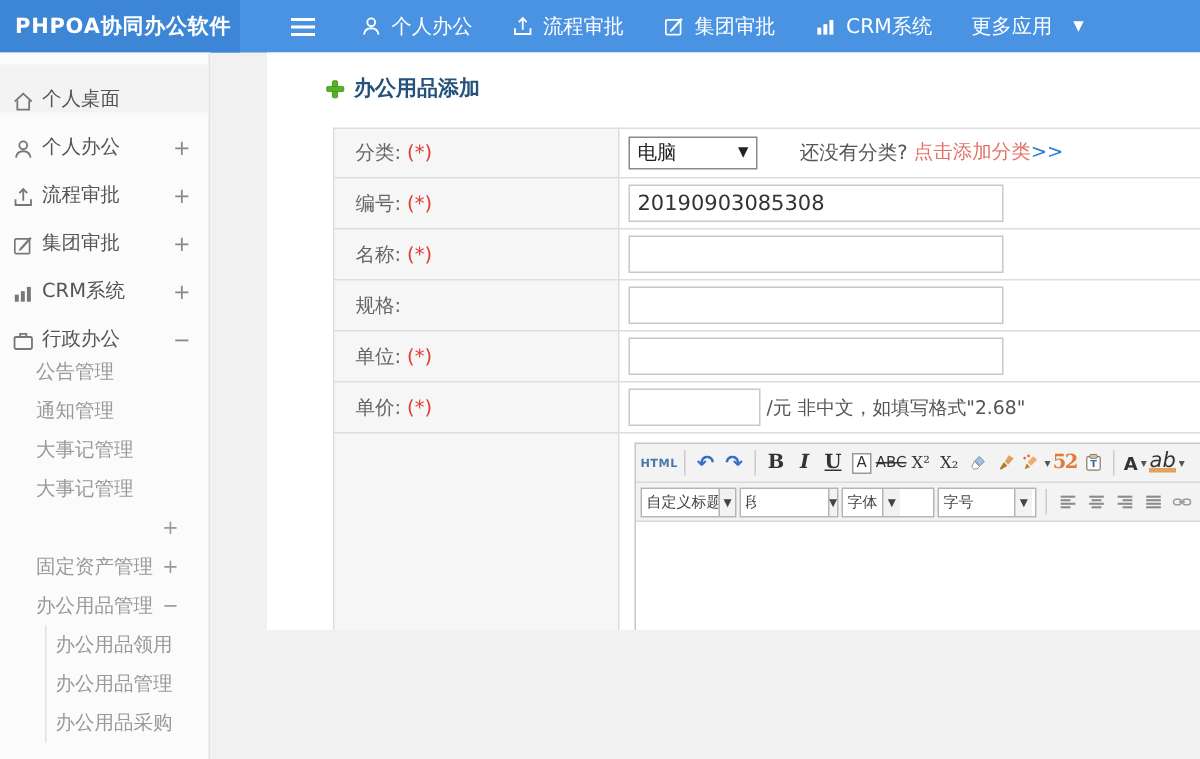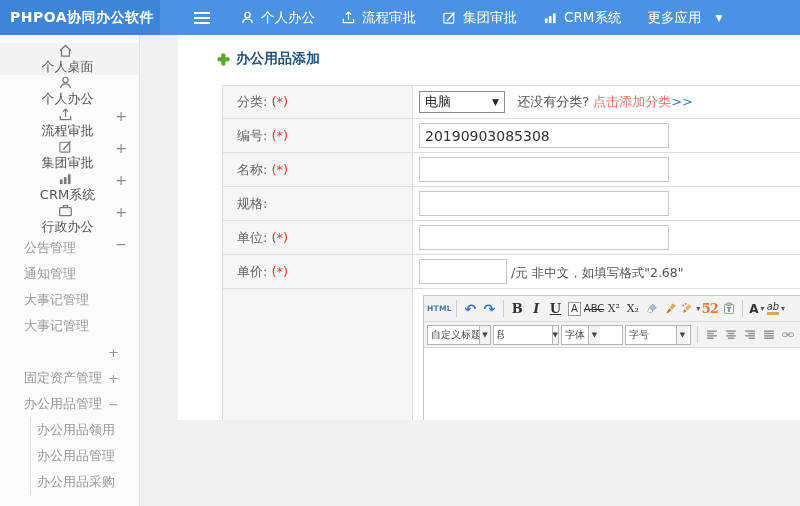--- a/index.html
+++ b/index.html
@@ -18,22 +18,22 @@
   .hamb-wrap { width:16px; height:12px; position:relative; margin:0 30px 0 34px; cursor:pointer; }
   .hamb { position:absolute; top:5px; left:0; width:16px; height:2px; background:#fff;
     box-shadow:0 -5px 0 #fff, 0 5px 0 #fff; }
   .nav-item { display:flex; align-items:center; gap:6px; margin-right:26px;
     font-size:13.5px; cursor:pointer; white-space:nowrap; }
   .nav-item svg { width:15px; height:15px; color:#fff; }
   .caret { font-size:9px; margin-left:8px; }
   
   .sidebar { position:absolute; left:0; top:35px; width:140px; height:471px;
     background:#fbfbfb; border-right:1px solid #e2e2e2; padding-top:8px; }
-  .side-item { height:32px; display:flex; align-items:center; padding:0 12px 0 8px;
-    color:#555; cursor:pointer;flex-direction:column; }
+  .side-item { height:32px; display:flex; align-items:flex-end; padding:0 12px 0 8px;
+    color:#555; cursor:pointer; }
   .side-item.active { background:#f3f3f3; }
   .side-item svg { width:15px; height:15px; color:#777; margin-right:5px; flex:none; }
   .side-item .expand { margin-left:auto; color:#888; font-size:14px; }
   .submenu-item { height:26px; display:flex; align-items:center; padding:0 20px 0 24px;
     color:#999; cursor:pointer; }
   .submenu-item .expand { margin-left:auto; color:#999; font-size:13px; }
   .subsub { border-left:1px solid #e0e0e0; margin-left:30px; }
   .subsub .submenu-item { padding-left:6px; }
   
   .panel { position:absolute; left:178px; top:35px; width:622px; height:385px;
@@ -47,42 +47,42 @@
   td.val { background:#fff; padding:3px 0 3px 6px; color:#555; font-size:13px; }
   .req { color:#e03e36; margin-left:4px; }
   input.txt { width:250px; height:25px; border:1px solid #c8c8c8; padding:0 5px;
     font-size:14px; color:#333; font-family:inherit; background:#fff; }
   input.txt.small { width:88px; }
   .suffix { margin-left:4px; color:#555; font-size:12.5px; }
   .sel { display:inline-flex; align-items:center; justify-content:space-between;
     width:86px; height:22px; border:1px solid #8a8a8a; background:#fff; padding:0 5px;
     color:#222; cursor:pointer; vertical-align:middle; }
   .sel-caret { font-size:9px; color:#222; }
-  .hint { margin-left:8px; color:#555; }
+  .hint { margin-left:24px; color:#555; }
   .link-red { color:#e4716a; cursor:pointer; }
   .link-blue { color:#2a7dd1; cursor:pointer; }
   
   .editor { margin:3px 0 3px 4px; width:438px; border:1px solid #c6c6c6; background:#fff; }
   .ed-toolbar { height:26px; background:#f3f3f3; border-bottom:1px solid #d9d9d9;
     display:flex; align-items:center; padding:0 3px; flex-wrap:nowrap; overflow:hidden; }
   .ed-btn { min-width:19px; height:20px; display:inline-flex; align-items:center;
     justify-content:center; cursor:pointer; color:#333; border-radius:2px; flex:none; }
   .ed-sep { width:1px; height:17px; background:#ccc; margin:0 4px; flex:none; }
   .g-html { font-size:7.5px; font-weight:bold; color:#4a77a8; letter-spacing:.3px; }
   .g-undo,.g-redo { font-size:14px; color:#3a6fc9; font-weight:bold; }
   .g-serif { font-family:"DejaVu Serif","Liberation Serif",serif; font-size:13px; font-weight:bold; }
   .g-italic { font-style:italic; }
   .g-under { text-decoration:underline; }
   .g-boxa { border:1px solid #999; font-size:10px; padding:0 2px; line-height:12px; background:#fff; }
   .g-abc { font-size:10px; font-weight:normal; text-decoration:line-through; }
   .g-supsub { font-size:11px; font-family:"DejaVu Serif","Liberation Serif",serif; }
   .g-quote { font-family:"DejaVu Serif","Liberation Serif",serif; font-size:13px;
     font-weight:bold; color:#e07b39; letter-spacing:-1px; }
   .g-fontA { font-size:12px; font-weight:bold; }
-  .g-hl { font-size:10px; font-style:italic; border-bottom:3px solid #e2a25a; line-height:10px; }
+  .g-hl { font-size:14px; font-style:italic; border-bottom:3px solid #e2a25a; line-height:10px; }
   .mini-caret { font-size:8px; color:#555; margin-left:2px; }
   .ed-sel { height:20px; background:#fff; border:1px solid #b5b5b5; display:inline-flex;
     align-items:center; margin-right:2px; cursor:pointer; flex:none; }
   .ed-sel .t { font-size:10px; color:#444; padding:0 3px; white-space:nowrap; overflow:hidden; }
   .ed-sel .c { width:12px; align-self:stretch; border-left:1px solid #b5b5b5;
     display:flex; align-items:center; justify-content:center; font-size:7px; color:#444;
     background:#f2f2f2; }
   .ed-btn svg { width:14px; height:13px; }
   .ed-content { height:270px; background:#fff; cursor:text; }
   .hidden-defs { position:absolute; width:0; height:0; overflow:hidden; }

